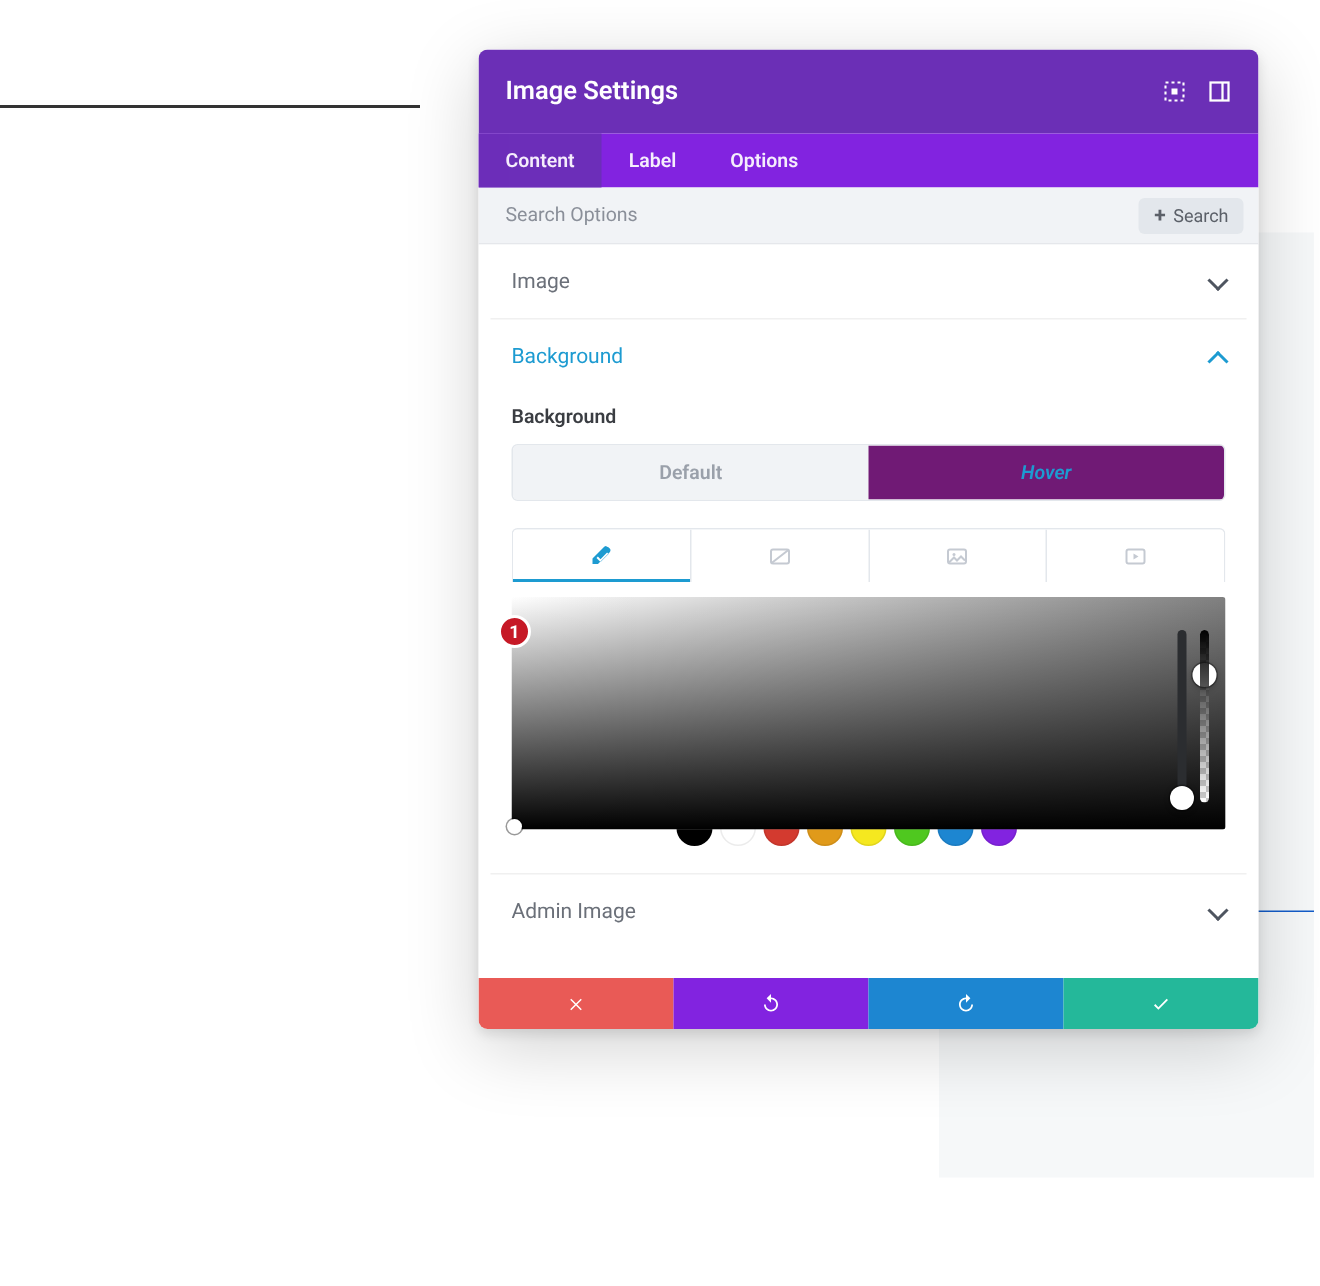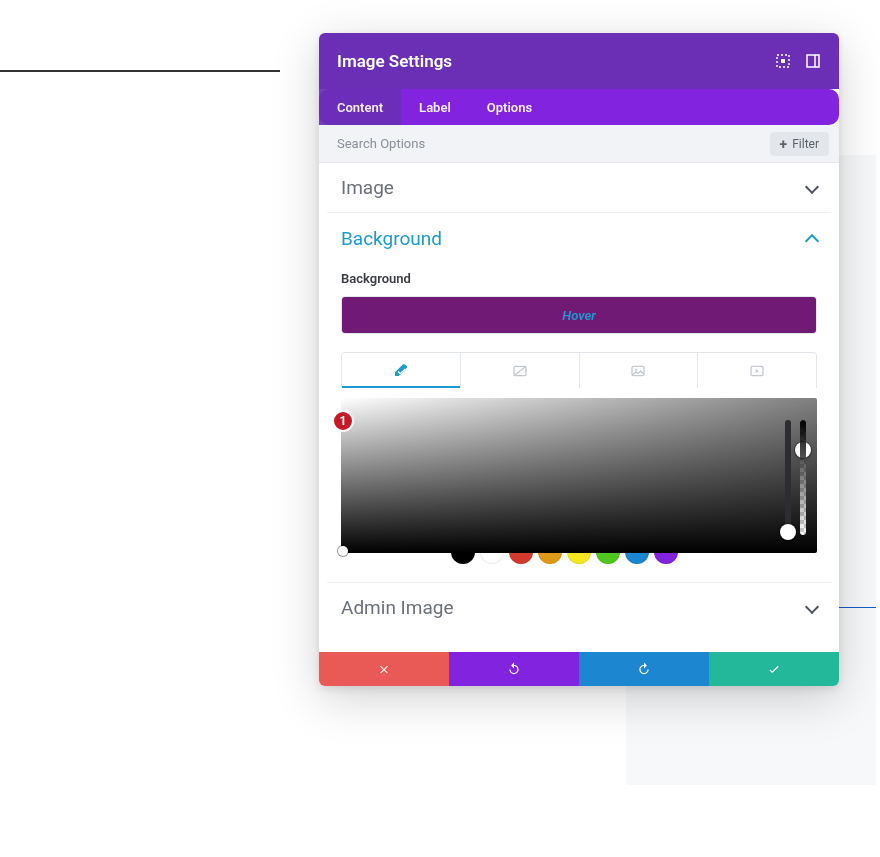--- a/index.html
+++ b/index.html
@@ -15,32 +15,32 @@
 .page-link { color: #e38b1a; font-size: 16px; margin-top: 46px; display: block; }
 .page-link-rule { height: 1px; background: #135cc9; margin-top: 14px; }
 
 
 .modal { position: absolute; left: 291px; top: 33px; width: 520px; background: #fff; border-radius: 6px; box-shadow: 0 12px 48px rgba(0,0,0,0.18), 0 3px 8px rgba(0,0,0,0.10); overflow: hidden; margin-left: 28px; }
 .modal-header { background: #6b2fb6; display: flex; align-items: center; height: 56px; padding: 0 18px; }
 .modal-title { color: #fff; font-size: 17px; font-weight: 600; flex: 1; }
 .hdr-icon { width: 16px; height: 16px; margin-left: 14px; cursor: pointer; display: inline-flex; align-items: center; justify-content: center; }
 .hdr-icon svg { display: block; }
 
-.tabs { background: #8223e0; display: flex; height: 36px; align-items: stretch; border-radius: 10px; }
+.tabs { background: #8223e0; display: flex; height: 36px; align-items: stretch; }
 .tab { color: #fff; font-size: 13px; font-weight: 600; padding: 0 18px; display: flex; align-items: center; cursor: pointer; opacity: 0.92; }
 .tab.active { background: #6b2fb6; }
 
 .searchbar { background: #f1f3f6; height: 38px; display: flex; align-items: center; padding: 0 10px 0 18px; font-size: 13px; color: #8a8f99; border-bottom: 1px solid #e5e7eb; }
 .searchbar .label { flex: 1; }
 .filter-btn { background: #e3e7ec; color: #5b6068; font-size: 12px; padding: 5px 10px; border-radius: 4px; display: flex; align-items: center; gap: 5px; cursor: pointer; }
 .filter-btn .plus { font-weight: 700; font-size: 14px; line-height: 1; }
 
 .panel-body { background: #fff; padding: 0 8px; }
 .acc-row { display: flex; align-items: center; height: 50px; padding: 0 14px; cursor: pointer; border-bottom: 1px solid #f0f0f0; }
-.acc-row .acc-title { flex: 1; font-size: 19px; color: #6b7079; font-weight: 400; }
+.acc-row .acc-title { flex: 1; font-size: 14px; color: #6b7079; font-weight: 400; }
 .acc-row.open .acc-title { color: #1d9bd1; }
 .acc-chevron { width: 12px; height: 12px; position: relative; }
 .acc-chevron::before { content: ""; position: absolute; width: 8px; height: 8px; border-right: 2px solid #4e5560; border-bottom: 2px solid #4e5560; transform: rotate(45deg); top: 0; left: 2px; }
 .acc-row.open .acc-chevron::before { border-color: #1d9bd1; transform: rotate(-135deg); top: 4px; }
 
 .acc-content { padding: 0 14px 18px 14px; }
 .field-label { font-size: 13px; color: #3a3d42; font-weight: 600; margin: 8px 0 10px 0; }
 
 .seg { display: flex; border: 1px solid #e3e7ec; border-radius: 4px; overflow: hidden; height: 38px; }
 .seg .seg-btn { flex: 1; display: flex; align-items: center; justify-content: center; font-size: 13px; font-weight: 600; cursor: pointer; background: #f1f3f6; color: #9aa0aa; }
@@ -120,41 +120,42 @@
   <div class="tabs">
     <div class="tab active">Content</div>
     <div class="tab">Label</div>
     <div class="tab">Options</div>
   </div>
 
   <div class="searchbar">
     <span class="label">Search Options</span>
     <span class="filter-btn">
       <span class="plus">+</span>
-      <span>Filter</span>
+      <span>Search</span>
     </span>
   </div>
 
   <div class="panel-body">
 
     <div class="acc-row">
       <span class="acc-title">Image</span>
       <span class="acc-chevron"></span>
     </div>
 
 
     <div class="acc-row open" style="border-bottom:none;">
       <span class="acc-title">Background</span>
       <span class="acc-chevron"></span>
     </div>
 
     <div class="acc-content">
       <div class="field-label">Background</div>
 
       <div class="seg">
+        <div class="seg-btn">Default</div>
         <div class="seg-btn active">Hover</div>
       </div>
 
       <div class="bg-type">
         <div class="bt active">
           <svg width="16" height="16" viewBox="0 0 24 24">
               <path fill="currentColor" d="M19 11l-8 8-4-4 1.4-1.4L11 16.2l6.6-6.6L19 11zM16.56 3c-.69 0-1.35.27-1.84.76L3 15.5V21h5.5L20.24 9.28c1.02-1.02 1.02-2.66 0-3.68l-1-1C18.75 4.11 18.09 3.84 17.4 3.84L16.56 3z"></path>
             </svg>
         </div>
         <div class="bt">

